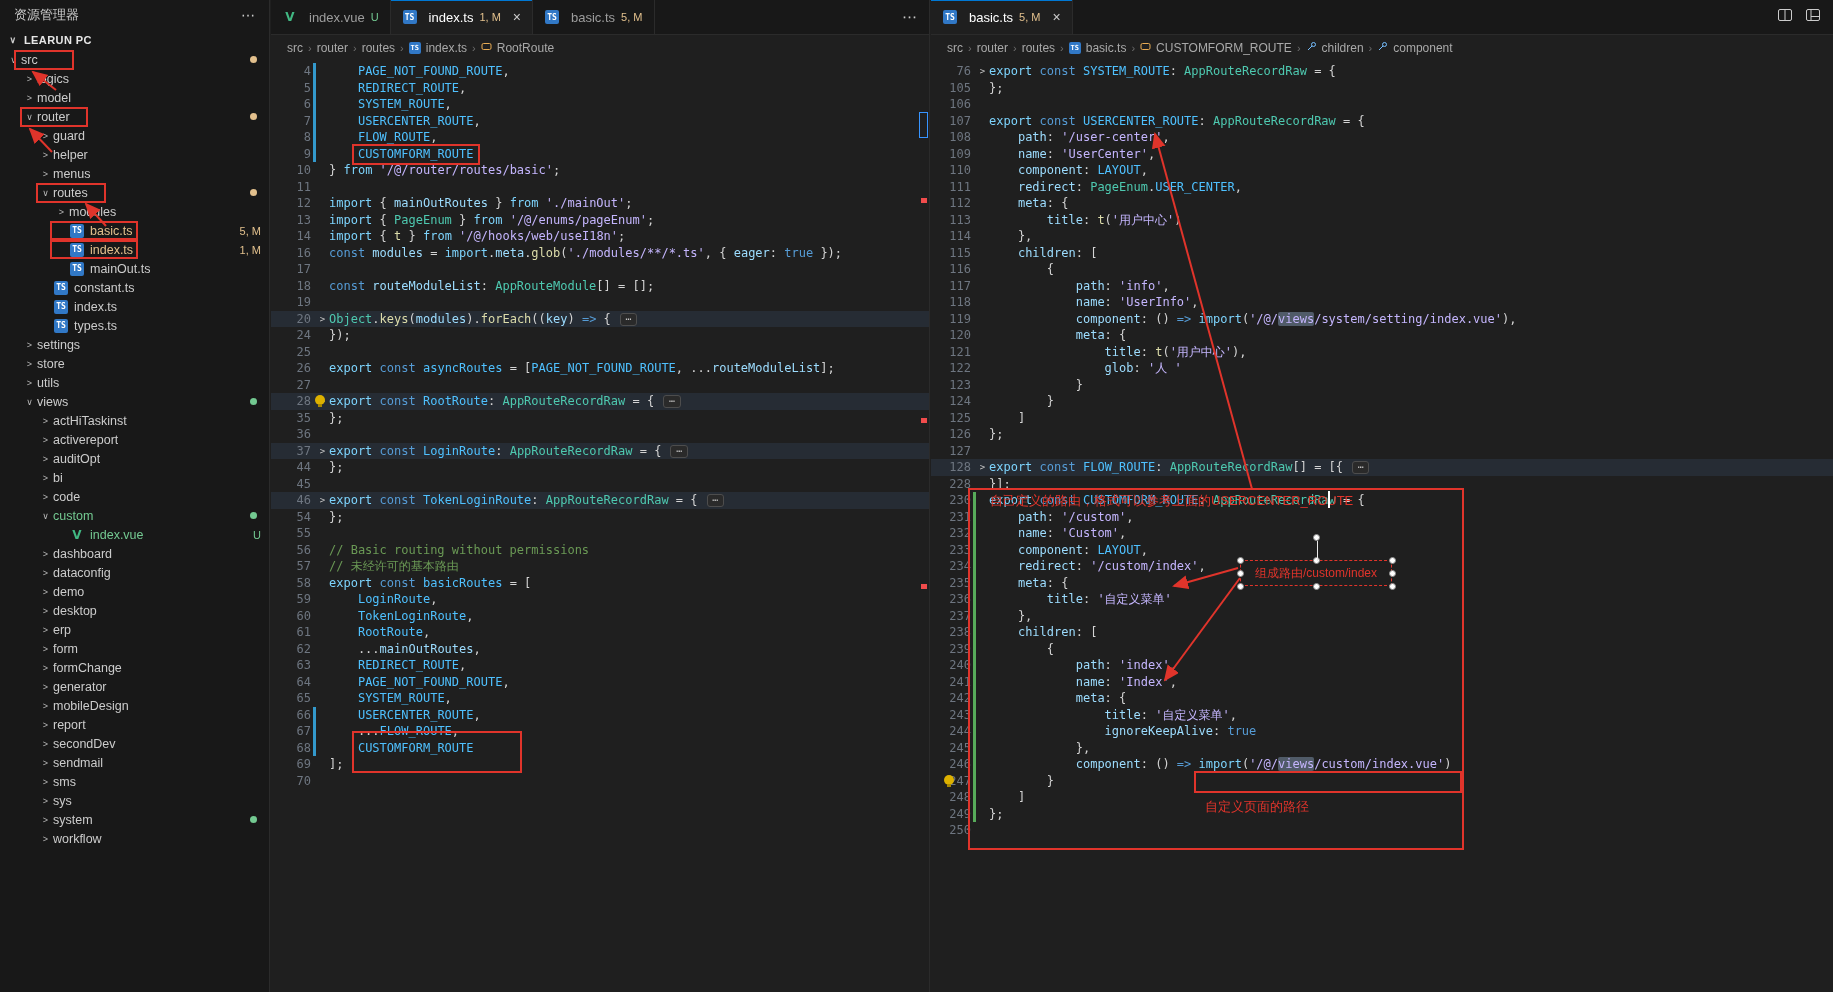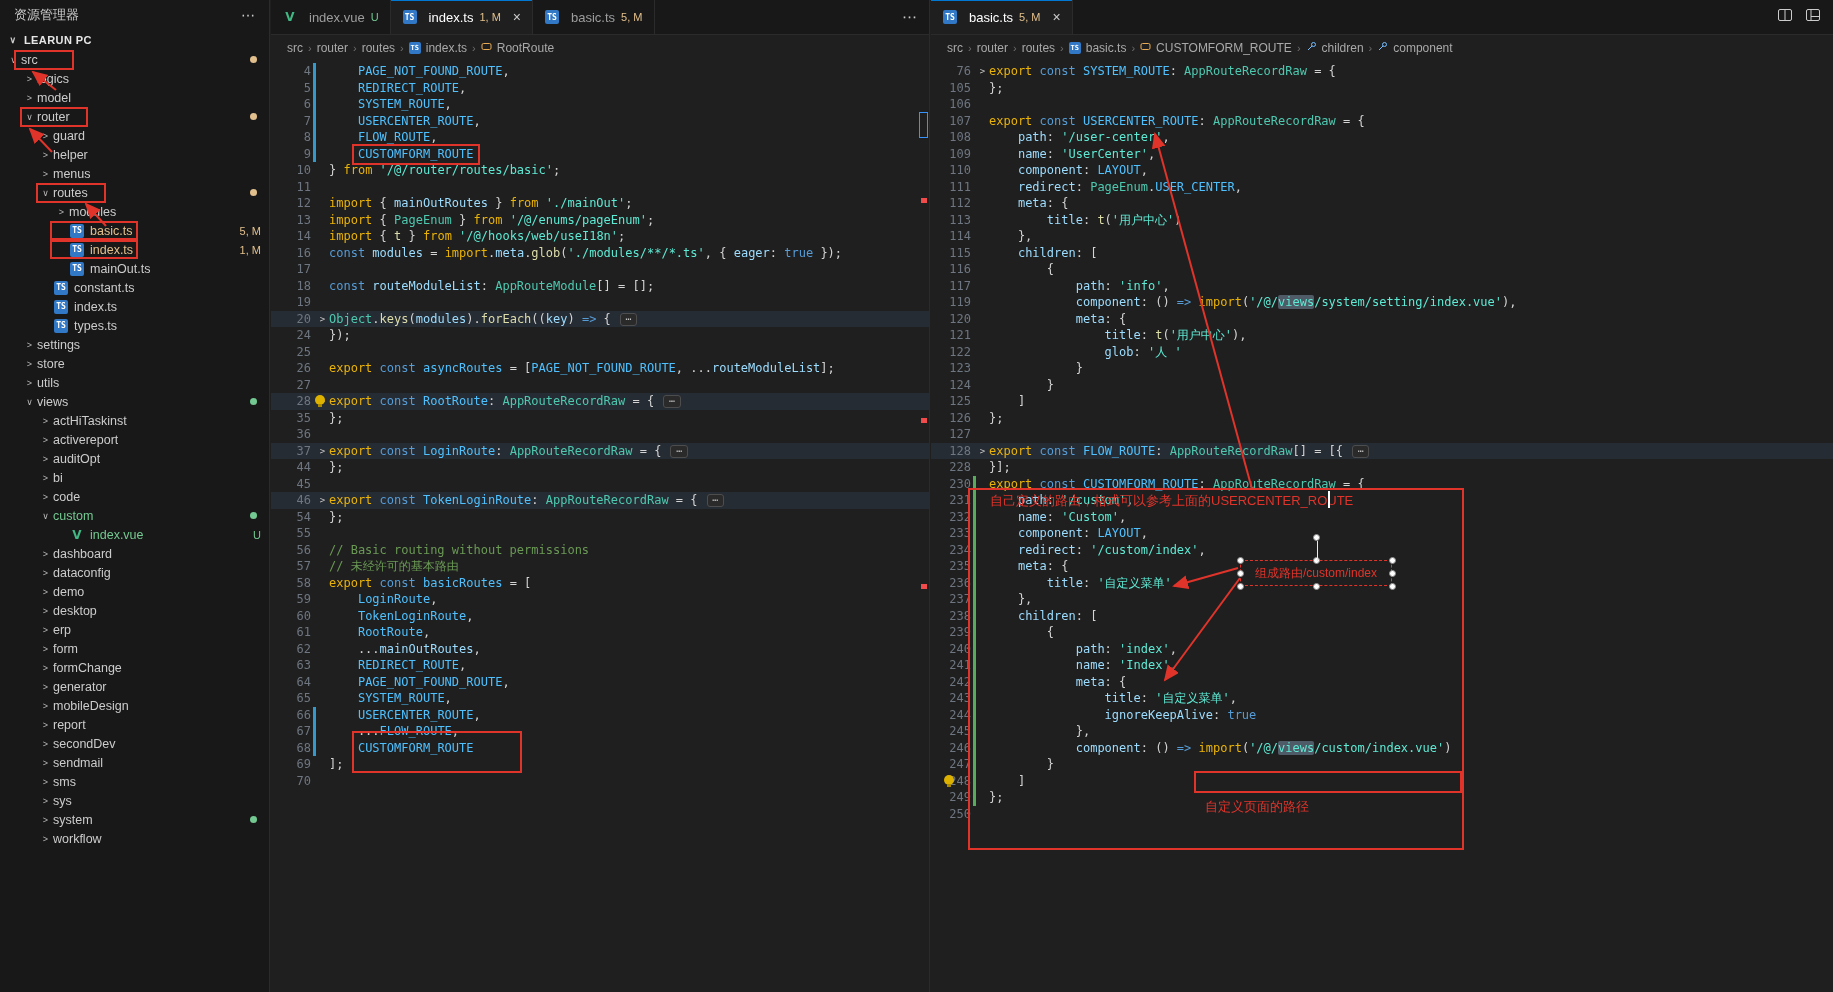--- a/index.html
+++ b/index.html
@@ -46,22 +46,22 @@
   
   .codewrap{position:absolute;top:61px;left:0;right:0;bottom:0;overflow:hidden;font-family:"DejaVu Sans Mono",monospace;font-size:12px;line-height:16.5px;padding-top:2px}
   .cline{display:flex;height:16.5px;white-space:pre}
   .cline.hl{background:rgba(83,127,186,0.14)}
   .ln{width:40px;text-align:right;color:#6e7681;flex:none}
   .git{width:3px;flex:none;margin-left:2px}
   .git.mod{background:#3399cc}
   .git.add{background:#57ab5a}
   .chevcol{width:13px;flex:none;color:#c5c5c5;font-size:9px;text-align:center}
   .ctext{flex:1}
-  .tk-p{color:#d4d4d4}.tk-k{color:#eab308}.tk-c{color:#569cd6}.tk-t{color:#4ec9b0}
-  .tk-f{color:#dcdcaa}.tk-v{color:#9cdcfe}.tk-vc{color:#4fc1ff}.tk-s{color:#5eead4}.tk-cm{color:#6a9955}
+  .tk-p{color:#d4d4d4}.tk-k{color:#7dd3fc}.tk-c{color:#569cd6}.tk-t{color:#4ec9b0}
+  .tk-f{color:#dcdcaa}.tk-v{color:#9cdcfe}.tk-vc{color:#4fc1ff}.tk-s{color:#c4b5fd}.tk-cm{color:#6a9955}
   .hlw{background:#505b68;border-radius:2px}
   .fold-badge{display:inline-block;border:1px solid #4d4d4d;background:#2a2a2a;color:#c5c5c5;border-radius:3px;font-size:9px;line-height:11px;padding:0 5px;margin-left:9px;vertical-align:1px}
 
   
   .overlay{position:absolute;left:0;top:0;width:1833px;height:992px;pointer-events:none;z-index:50}
   .ann-box{position:absolute;border:2px solid #e0342b}
   .ann-fill{position:absolute}
   .ann-text{position:absolute;color:#e0342b;white-space:nowrap;font-family:"Liberation Sans",sans-serif}
   .ann-bulb{position:absolute;width:10px;height:10px;background:#ddb100;border-radius:50%}
   .ann-bulb::after{content:"";position:absolute;left:3px;top:9px;width:4px;height:3px;background:#a98900}
@@ -499,20 +499,21 @@
         <div class="cline"><span class="ln">108</span><span class="git"></span><span class="chevcol"></span><span class="ctext"><span class="tk-p">    </span><span class="tk-v">path</span><span class="tk-p">: </span><span class="tk-s">'/user-center'</span><span class="tk-p">,</span></span></div>
         <div class="cline"><span class="ln">109</span><span class="git"></span><span class="chevcol"></span><span class="ctext"><span class="tk-p">    </span><span class="tk-v">name</span><span class="tk-p">: </span><span class="tk-s">'UserCenter'</span><span class="tk-p">,</span></span></div>
         <div class="cline"><span class="ln">110</span><span class="git"></span><span class="chevcol"></span><span class="ctext"><span class="tk-p">    </span><span class="tk-v">component</span><span class="tk-p">: </span><span class="tk-vc">LAYOUT</span><span class="tk-p">,</span></span></div>
         <div class="cline"><span class="ln">111</span><span class="git"></span><span class="chevcol"></span><span class="ctext"><span class="tk-p">    </span><span class="tk-v">redirect</span><span class="tk-p">: </span><span class="tk-t">PageEnum</span><span class="tk-p">.</span><span class="tk-vc">USER_CENTER</span><span class="tk-p">,</span></span></div>
         <div class="cline"><span class="ln">112</span><span class="git"></span><span class="chevcol"></span><span class="ctext"><span class="tk-p">    </span><span class="tk-v">meta</span><span class="tk-p">: {</span></span></div>
         <div class="cline"><span class="ln">113</span><span class="git"></span><span class="chevcol"></span><span class="ctext"><span class="tk-p">        </span><span class="tk-v">title</span><span class="tk-p">: </span><span class="tk-f">t</span><span class="tk-p">(</span><span class="tk-s">'用户中心'</span><span class="tk-p">)</span></span></div>
         <div class="cline"><span class="ln">114</span><span class="git"></span><span class="chevcol"></span><span class="ctext"><span class="tk-p">    },</span></span></div>
         <div class="cline"><span class="ln">115</span><span class="git"></span><span class="chevcol"></span><span class="ctext"><span class="tk-p">    </span><span class="tk-v">children</span><span class="tk-p">: [</span></span></div>
         <div class="cline"><span class="ln">116</span><span class="git"></span><span class="chevcol"></span><span class="ctext"><span class="tk-p">        {</span></span></div>
         <div class="cline"><span class="ln">117</span><span class="git"></span><span class="chevcol"></span><span class="ctext"><span class="tk-p">            </span><span class="tk-v">path</span><span class="tk-p">: </span><span class="tk-s">'info'</span><span class="tk-p">,</span></span></div>
+        <div class="cline"><span class="ln">118</span><span class="git"></span><span class="chevcol"></span><span class="ctext"><span class="tk-p">            </span><span class="tk-v">name</span><span class="tk-p">: </span><span class="tk-s">'UserInfo'</span><span class="tk-p">,</span></span></div>
         <div class="cline"><span class="ln">119</span><span class="git"></span><span class="chevcol"></span><span class="ctext"><span class="tk-p">            </span><span class="tk-v">component</span><span class="tk-p">: () </span><span class="tk-c">=&gt;</span><span class="tk-p"> </span><span class="tk-k">import</span><span class="tk-p">(</span><span class="tk-s">'/@/</span><span class="tk-s hlw">views</span><span class="tk-s">/system/setting/index.vue'</span><span class="tk-p">),</span></span></div>
         <div class="cline"><span class="ln">120</span><span class="git"></span><span class="chevcol"></span><span class="ctext"><span class="tk-p">            </span><span class="tk-v">meta</span><span class="tk-p">: {</span></span></div>
         <div class="cline"><span class="ln">121</span><span class="git"></span><span class="chevcol"></span><span class="ctext"><span class="tk-p">                </span><span class="tk-v">title</span><span class="tk-p">: </span><span class="tk-f">t</span><span class="tk-p">(</span><span class="tk-s">'用户中心'</span><span class="tk-p">),</span></span></div>
         <div class="cline"><span class="ln">122</span><span class="git"></span><span class="chevcol"></span><span class="ctext"><span class="tk-p">                </span><span class="tk-v">glob</span><span class="tk-p">: </span><span class="tk-s">'人 '</span></span></div>
         <div class="cline"><span class="ln">123</span><span class="git"></span><span class="chevcol"></span><span class="ctext"><span class="tk-p">            }</span></span></div>
         <div class="cline"><span class="ln">124</span><span class="git"></span><span class="chevcol"></span><span class="ctext"><span class="tk-p">        }</span></span></div>
         <div class="cline"><span class="ln">125</span><span class="git"></span><span class="chevcol"></span><span class="ctext"><span class="tk-p">    ]</span></span></div>
         <div class="cline"><span class="ln">126</span><span class="git"></span><span class="chevcol"></span><span class="ctext"><span class="tk-p">};</span></span></div>
         <div class="cline"><span class="ln">127</span><span class="git"></span><span class="chevcol"></span><span class="ctext"></span></div>
         <div class="cline hl"><span class="ln">128</span><span class="git"></span><span class="chevcol">&gt;</span><span class="ctext"><span class="tk-k">export</span><span class="tk-p"> </span><span class="tk-c">const</span><span class="tk-p"> </span><span class="tk-vc">FLOW_ROUTE</span><span class="tk-p">: </span><span class="tk-t">AppRouteRecordRaw</span><span class="tk-p">[] = [{</span><span class="fold-badge">⋯</span></span></div>

